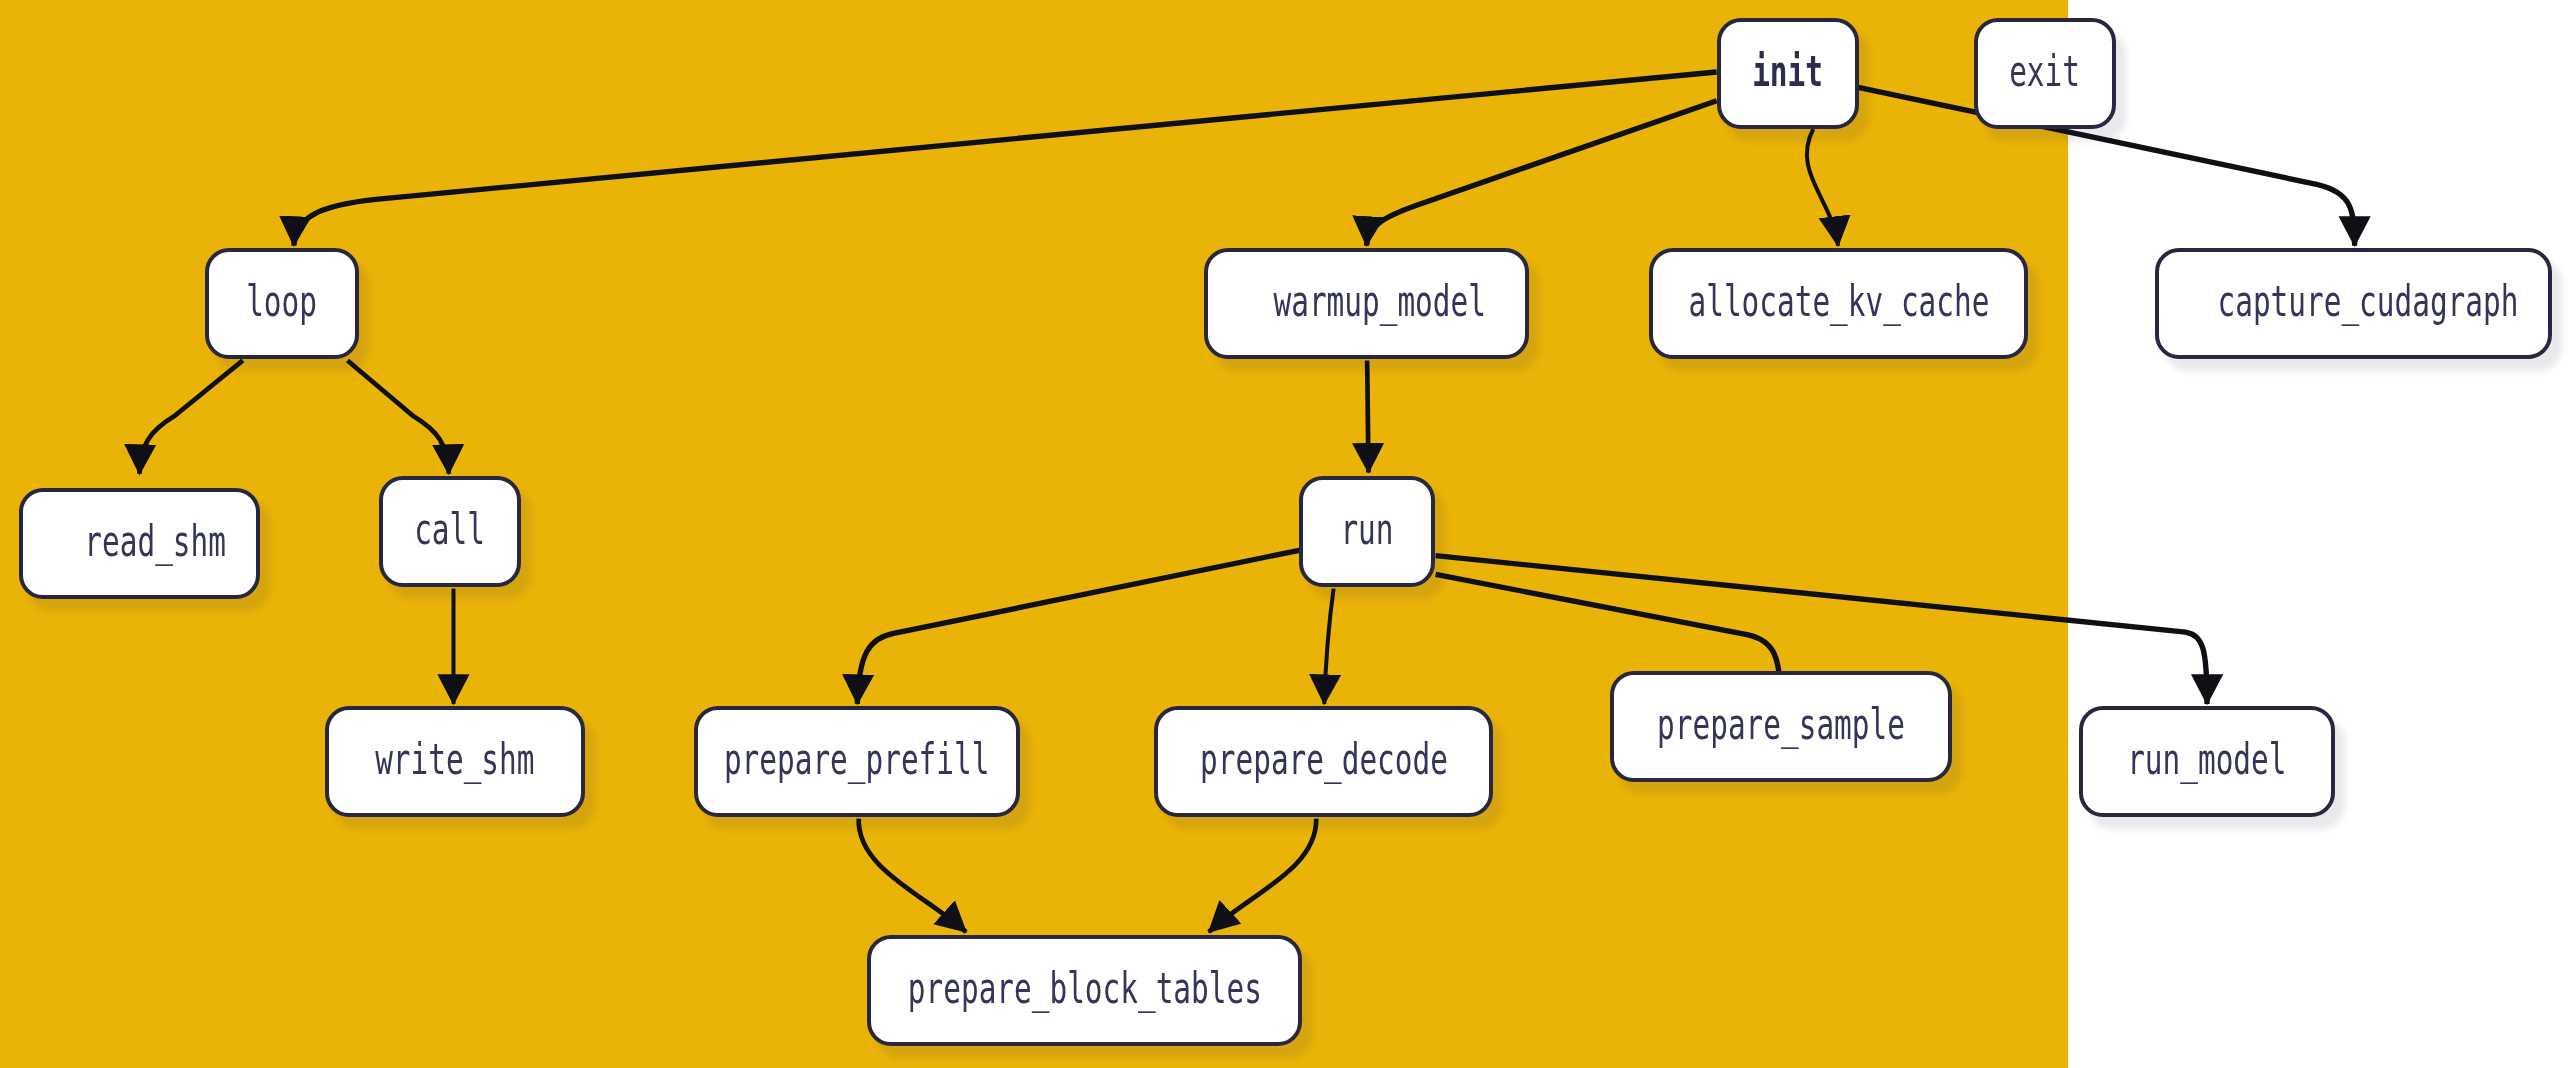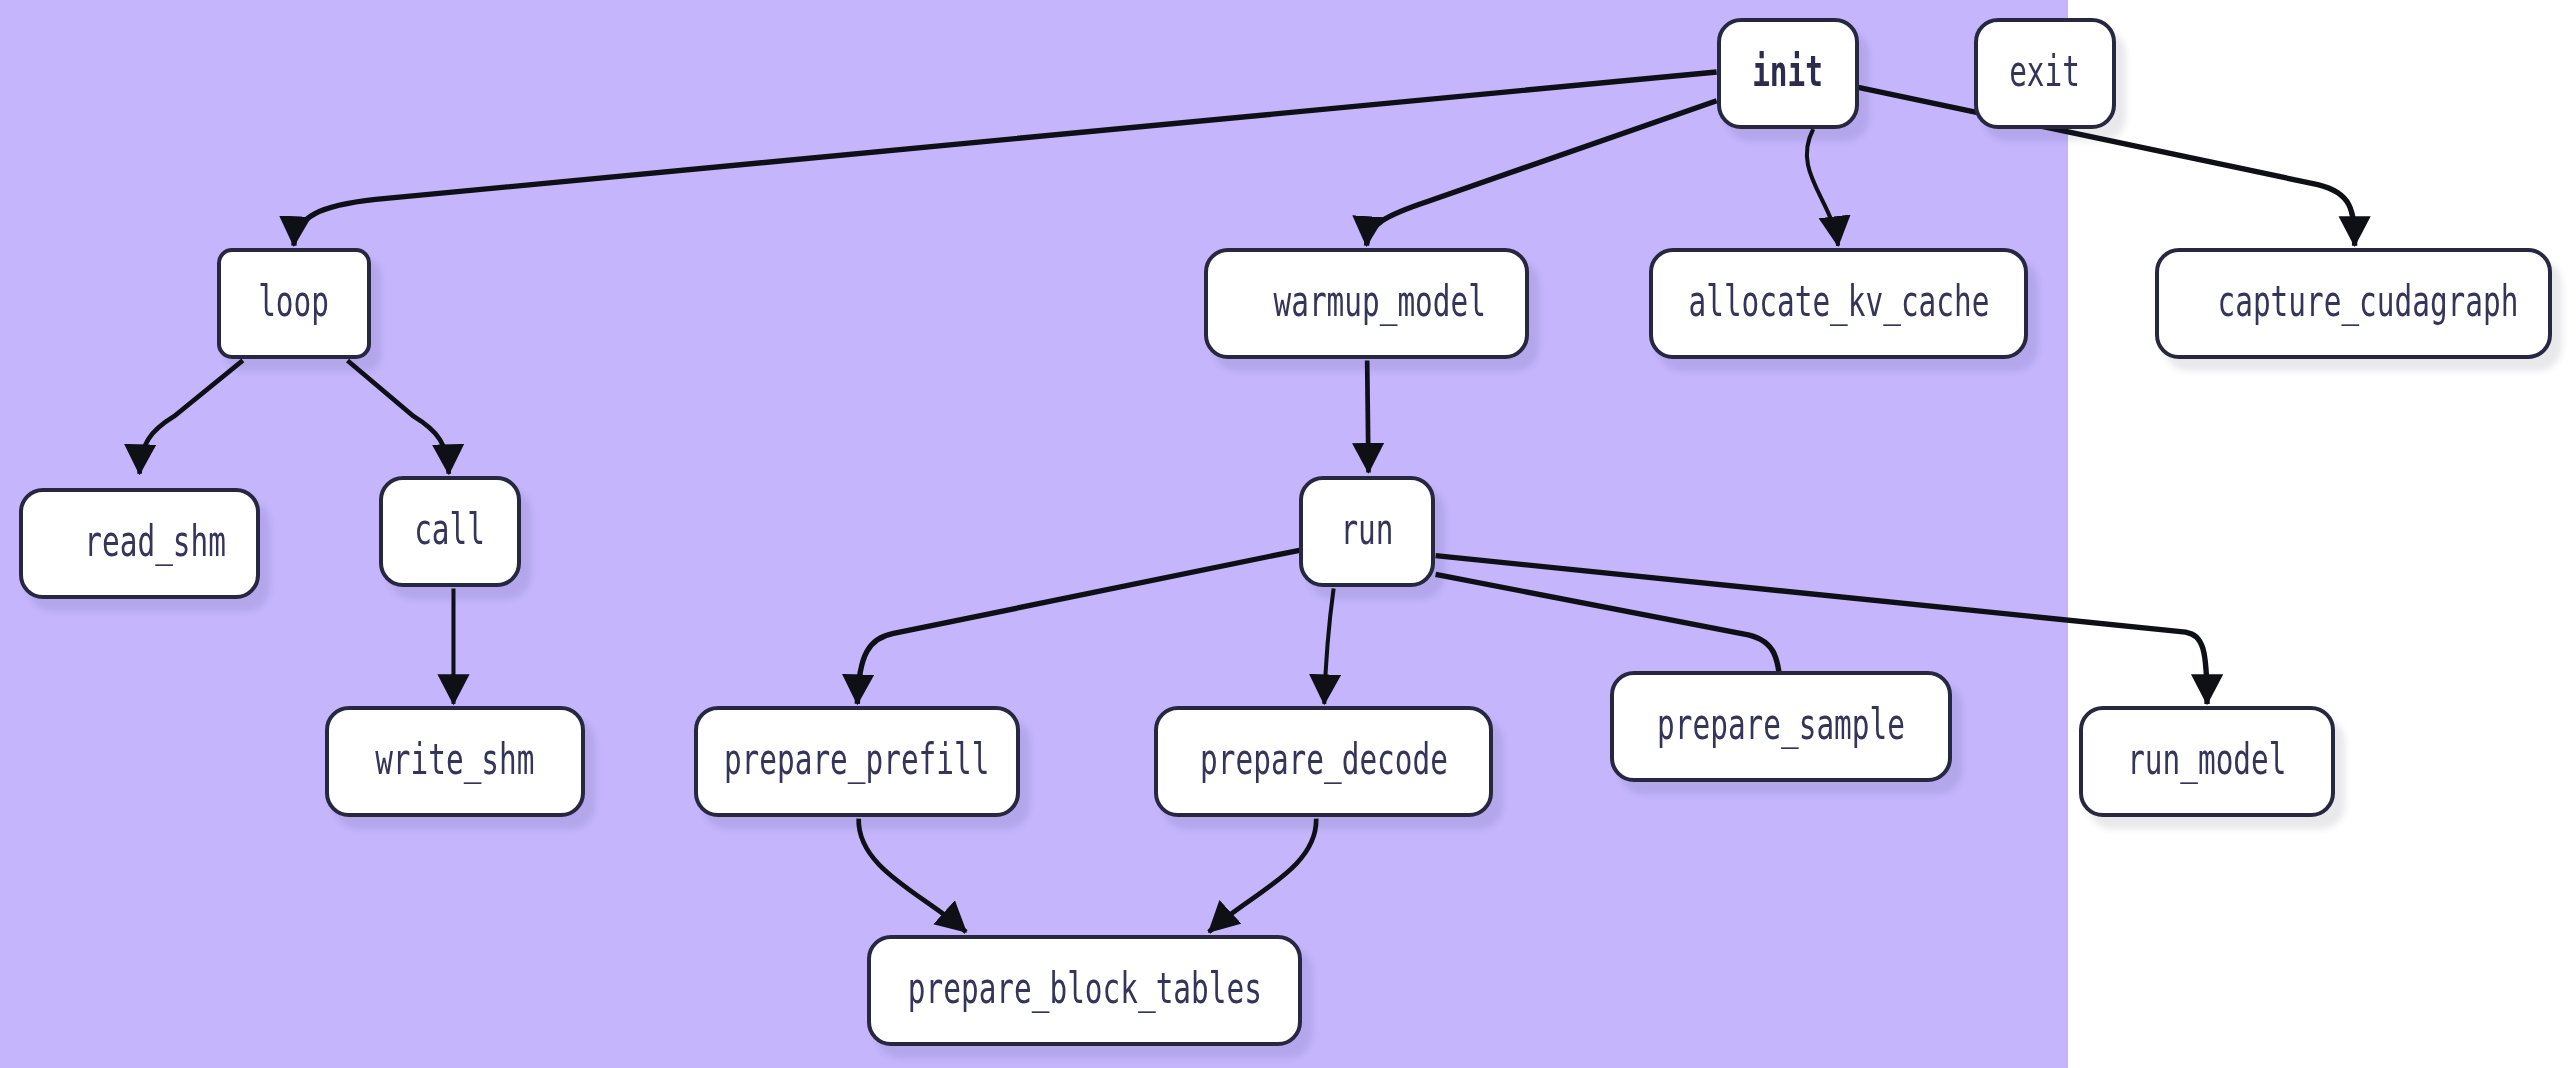--- a/index.html
+++ b/index.html
@@ -8,21 +8,21 @@
     background: #ffffff;
     width: 2576px;
     height: 1069px;
     overflow: hidden;
     font-family: "DejaVu Sans Mono", "Liberation Mono", monospace;
   }
   #canvas {
     position: relative;
     width: 2068px;
     height: 1069px;
-    background: #c4b5fd;
+    background: #eab308;
   }
   #edge-layer {
     position: absolute;
     left: 0; top: 0;
     width: 2576px;
     height: 1069px;
   }
   .node {
     position: absolute;
     box-sizing: border-box;
@@ -76,21 +76,21 @@
         <path d="M 1962 1220 C 1964 1295 1862 1333 1802 1389" fill="none" stroke="#0f0f16" stroke-width="7" marker-end="url(#arrowhead)"></path>
       </g>
   </svg>
   <div id="nodes">
       <div class="node bold" style="left: 1717px; top: 18px; width: 142px; height: 111px;">
         <span class="label">init</span>
       </div>
       <div class="node" style="left: 1974px; top: 18px; width: 142px; height: 111px;">
         <span class="label">exit</span>
       </div>
-      <div class="node" style="left: 217px; top: 248px; width: 154px; height: 111px; border-radius: 15px;">
+      <div class="node" style="left: 205px; top: 248px; width: 154px; height: 111px;">
         <span class="label">loop</span>
       </div>
       <div class="node" style="left: 1204px; top: 248px; width: 325px; height: 111px; padding-left: 27px;">
         <span class="label">warmup_model</span>
       </div>
       <div class="node" style="left: 1649px; top: 248px; width: 379px; height: 111px;">
         <span class="label">allocate_kv_cache</span>
       </div>
       <div class="node" style="left: 2155px; top: 248px; width: 397px; height: 111px; padding-left: 28px;">
         <span class="label">capture_cudagraph</span>

